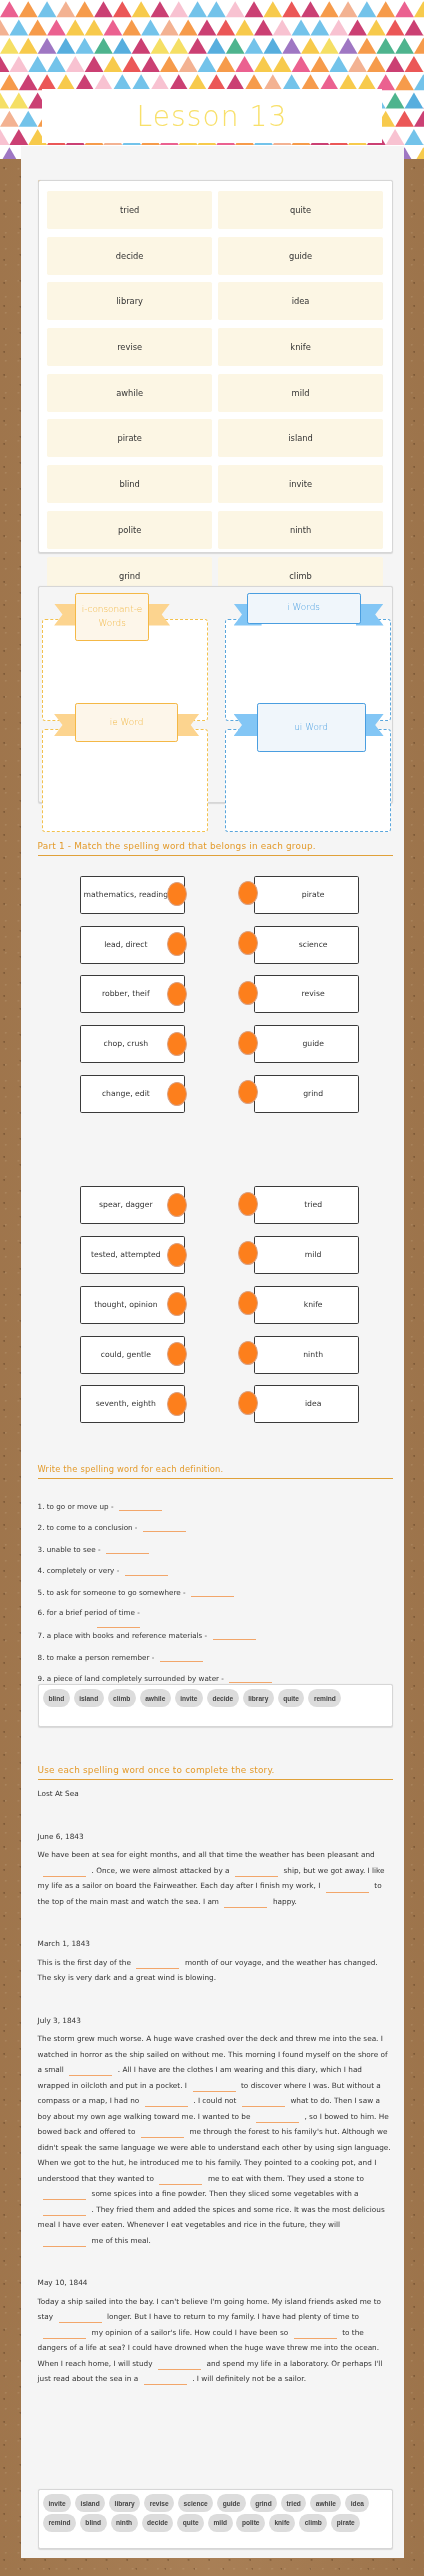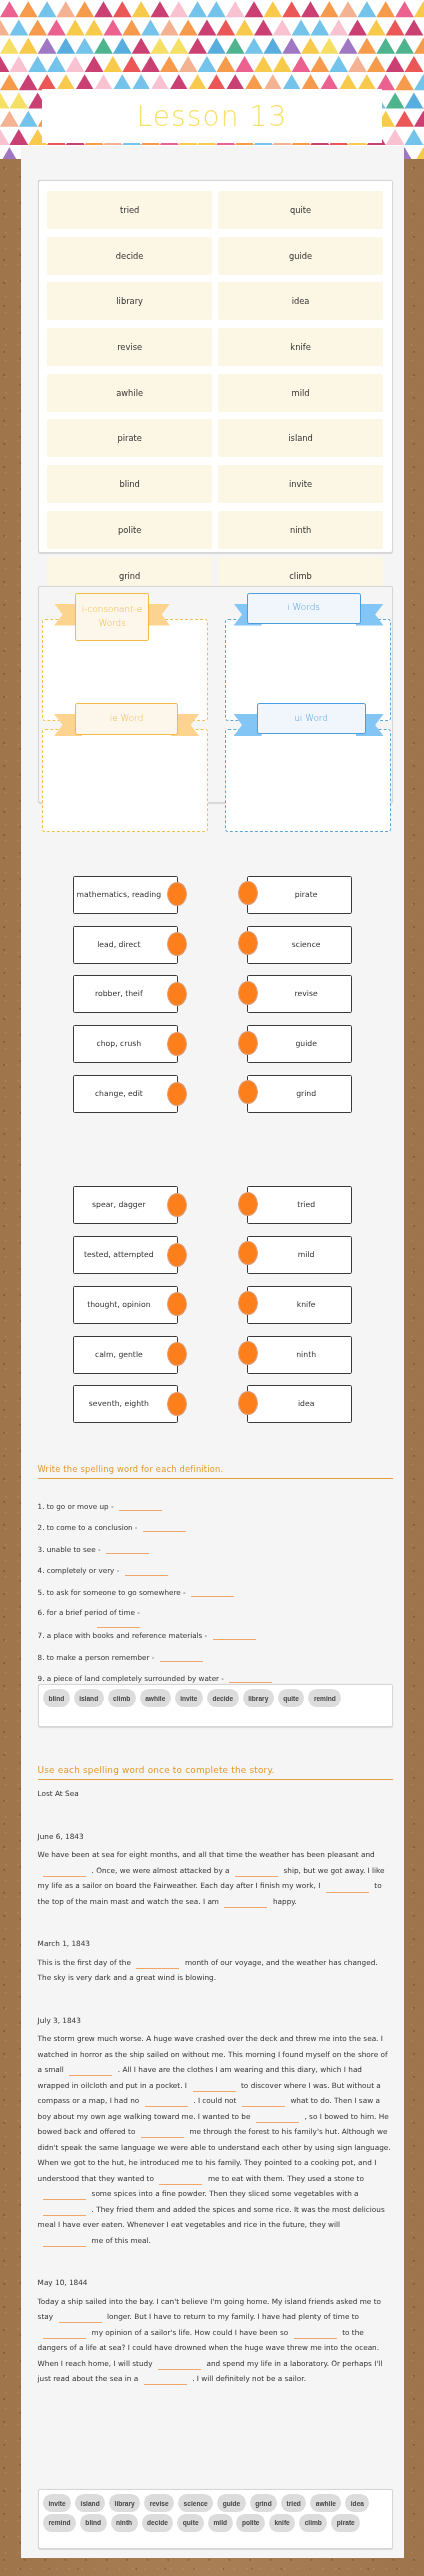--- a/index.html
+++ b/index.html
@@ -89,21 +89,21 @@
     display: flex; align-items: center; justify-content: center; text-align: center;
     font-family: "DejaVu Sans", sans-serif; font-weight: 300;
     font-size: 8.9px; line-height: 13.3px; color: #f1b847;
   }
   .ribbon.blue .face { background: #f0f6fb; border-color: #4a9ee0; color: #4a9ee0; }
   
   .match-left, .match-right {
     position: absolute; width: 105px; height: 38px;
     background: #fff; border: 0.6px solid #3a3a3a; border-radius: 1.7px;
     display: flex; align-items: center; justify-content: center; text-align: center;
-    font-family: "DejaVu Sans", sans-serif; font-size: 7.7px; color: #333; line-height: 13.3px;
+    font-family: "DejaVu Sans", sans-serif; font-size: 7.7px; color: #333; line-height: 13.3px; margin-left: 7px;
   }
   .match-left { padding-right: 13.3px; }
   .match-right { padding-left: 13.3px; }
   .dot {
     position: absolute; width: 20px; height: 24px; border-radius: 50%;
     background: #fd7f1c; border: 0.8px solid #d9a184;
     cursor: pointer;
   }
   
   .def-line {
@@ -462,31 +462,32 @@
     <div class="ribbon blue" style="left:195px; top:5.5px; width:150px; height:31px;">
       <div class="tail l"></div>
       <div class="tail r"></div>
       <div class="face" style="left:13px; right:23px; height:31px;">i Words</div>
     </div>
 
     <div class="cat-box" style="left:3.3px; top:142px; height:103px;"></div>
     <div class="ribbon" style="left:15.5px; top:116px; width:145px; height:31px;">
       <div class="tail l"></div>
       <div class="tail r"></div>
-      <div class="face" style="left:21px; right:21px; height:32px;">ie Word</div>
+      <div class="face" style="left:21px; right:21px; height:39px;">ie Word</div>
     </div>
 
     <div class="cat-box blue" style="left:186px; top:142px; height:103px;"></div>
     <div class="ribbon blue" style="left:195px; top:116px; width:150px; height:31px;">
       <div class="tail l"></div>
       <div class="tail r"></div>
-      <div class="face" style="left:23px; right:18px; height:31px;">ui Word</div>
+      <div class="face" style="left:23px; right:18px; height:49px;">ui Word</div>
     </div>
   </div>
 
+  <div class="section-heading" style="top:695px;">Part 1 - Match the spelling word that belongs in each group.</div>
   <div id="match1">
       <div class="match-left" style="left:52px; top:730px;">
         <span>mathematics, reading</span>
       </div>
       <div class="dot" style="left:146px; top:736px;"></div>
       <div class="match-right" style="left:226px; top:730px;">
         <span>pirate</span>
       </div>
       <div class="dot" style="left:217px; top:735px;"></div>
       <div class="match-left" style="left:52px; top:780px;">
@@ -542,21 +543,21 @@
       <div class="dot" style="left:217px; top:1095px;"></div>
       <div class="match-left" style="left:52px; top:1140px;">
         <span>thought, opinion</span>
       </div>
       <div class="dot" style="left:146px; top:1146px;"></div>
       <div class="match-right" style="left:226px; top:1140px;">
         <span>knife</span>
       </div>
       <div class="dot" style="left:217px; top:1145px;"></div>
       <div class="match-left" style="left:52px; top:1190px;">
-        <span>calm, gentle</span>
+        <span>could, gentle</span>
       </div>
       <div class="dot" style="left:146px; top:1196px;"></div>
       <div class="match-right" style="left:226px; top:1190px;">
         <span>ninth</span>
       </div>
       <div class="dot" style="left:217px; top:1195px;"></div>
       <div class="match-left" style="left:52px; top:1239px;">
         <span>seventh, eighth</span>
       </div>
       <div class="dot" style="left:146px; top:1246px;"></div>

